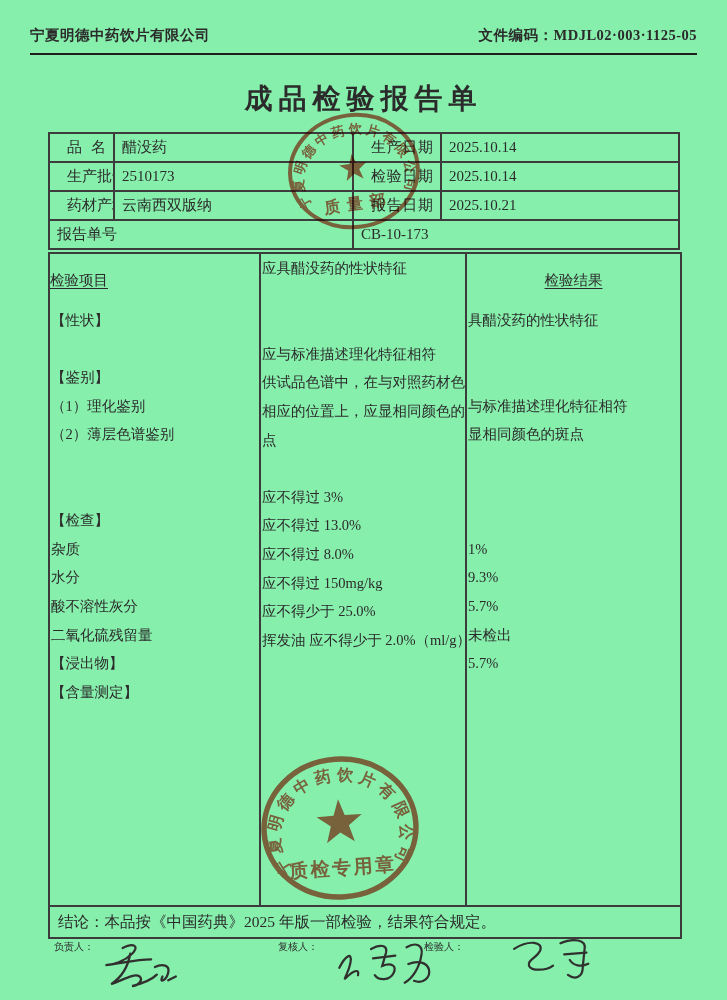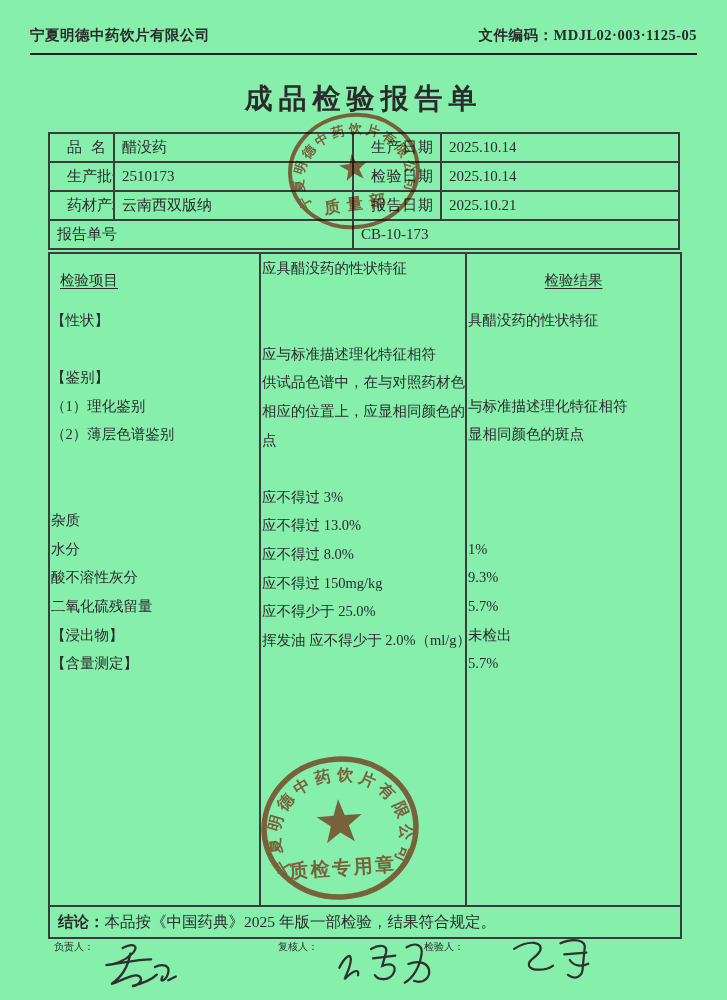--- a/index.html
+++ b/index.html
@@ -38,28 +38,28 @@
     position:absolute; left:48px; top:252px; width:630px;
     border:2px solid #3c3c3c; font-size:14.5px;
   }
   .cols{ display:flex; height:651px; }
   .col{ box-sizing:border-box; overflow:hidden; }
   .col-item{ width:209px; }
   .col-spec{ width:208px; border-left:2px solid #3c3c3c; border-right:2px solid #3c3c3c; }
   .col-result{ flex:1; }
   .col-head{ height:52px; display:flex; align-items:center; }
   .col-head span{ text-decoration:underline; text-underline-offset:3px; }
-  .col-item .col-head{ padding-left:10px; justify-content:flex-start; }
+  .col-item .col-head{ justify-content:flex-start; }
   .col-spec .col-head,.col-result .col-head{ justify-content:center; }
   .line{ height:28.6px; line-height:28.6px; padding-left:1px; white-space:nowrap; }
   .conclusion{
     border-top:2px solid #3c3c3c; height:30px; line-height:30px;
     padding-left:8px; font-size:15.5px; white-space:nowrap;
   }
-  .conclusion .b{ font-weight:700; }
+  .conclusion .b{ font-weight:400; }
   
   .stamp{ position:absolute; mix-blend-mode:multiply; opacity:.82; color:var(--stamp-color,#dc4633); pointer-events:none; }
   .stamp-top{ left:282px; top:104px; transform:rotate(-8deg); }
   .stamp-bottom{ left:240px; top:742px; transform:rotate(-4deg); }
   .stamp text{ fill:currentColor; font-family:"Liberation Serif","DejaVu Serif",serif; }
   
   .signoff{ position:absolute; left:48px; top:938px; width:630px; height:60px; font-size:10px; }
   .sig-label{ position:absolute; top:2px; }
   .sig{ position:absolute; color:#30302f; }
   .sig path{ stroke:currentColor; stroke-width:2.4; fill:none; stroke-linecap:round; }
@@ -117,20 +117,21 @@
             <span>检验项目</span>
           </div>
         <div class="lines">
             <div class="line">【性状】</div>
             <div class="line"></div>
             <div class="line">【鉴别】</div>
             <div class="line">（1）理化鉴别</div>
             <div class="line">（2）薄层色谱鉴别</div>
             <div class="line"></div>
             <div class="line"></div>
+            <div class="line">【检查】</div>
             <div class="line">杂质</div>
             <div class="line">水分</div>
             <div class="line">酸不溶性灰分</div>
             <div class="line">二氧化硫残留量</div>
             <div class="line">【浸出物】</div>
             <div class="line">【含量测定】</div>
           </div>
       </div>
       <div class="col col-spec">
         <div class="lines">

